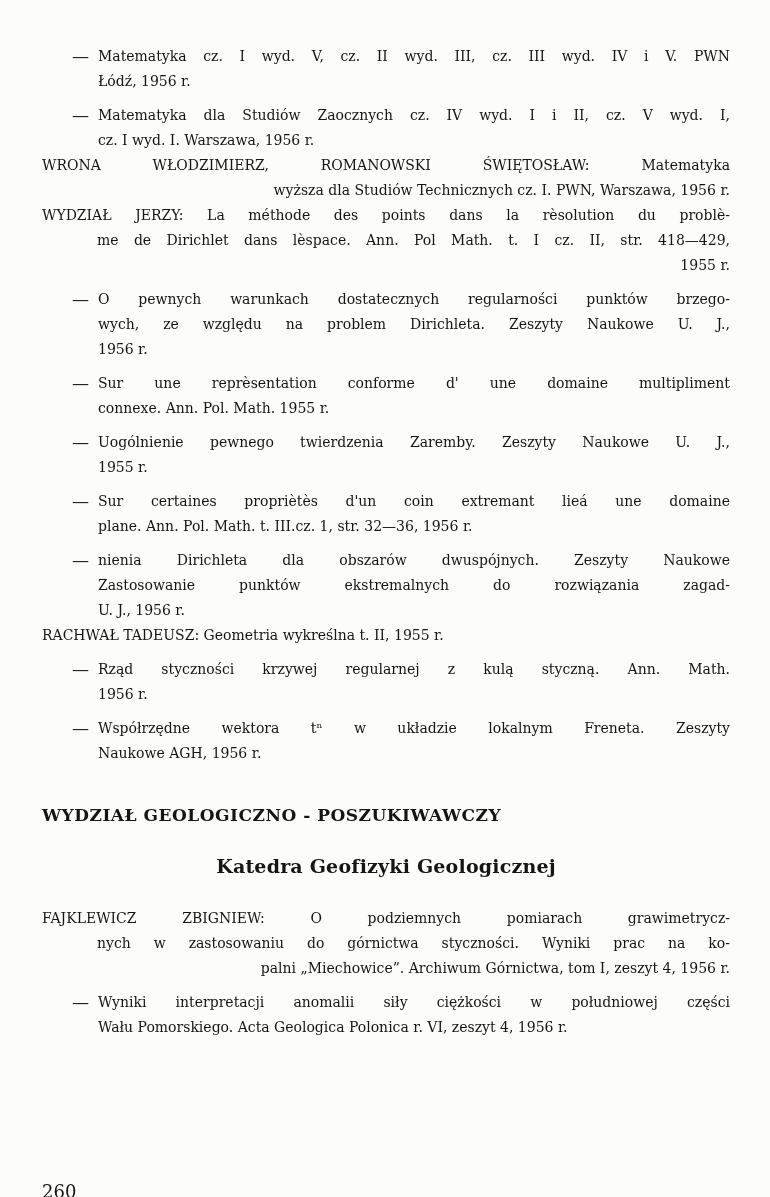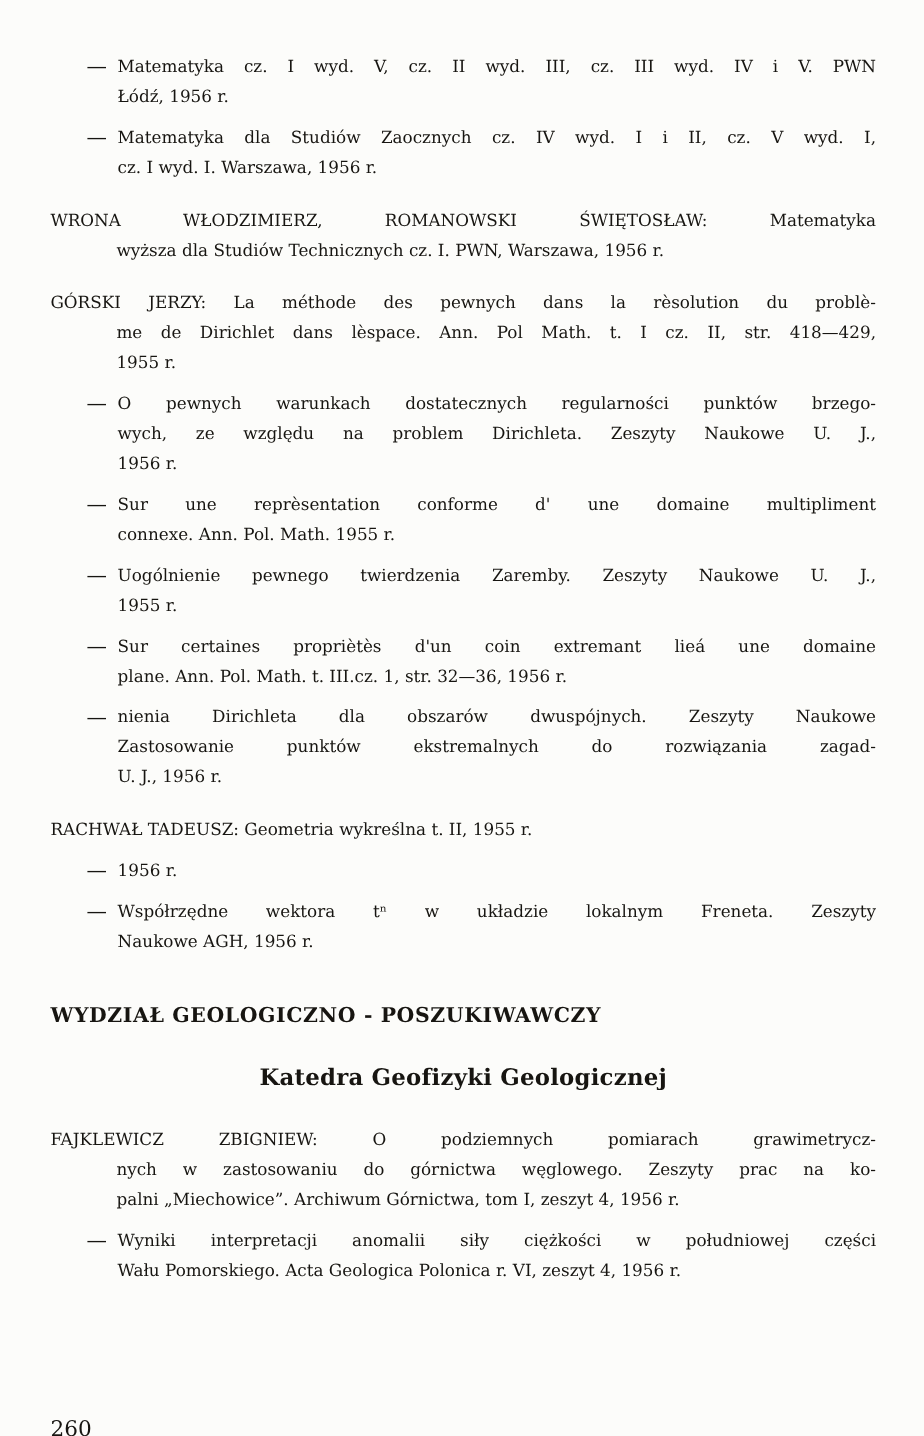--- a/index.html
+++ b/index.html
@@ -14,39 +14,39 @@
   }
   .bibliography {
     position: absolute;
     top: 44px;
     left: 42px;
     width: 688px;
   }
   section { margin: 0; padding: 0; }
   .entry { position: relative; }
   .entry.dash { margin-top: 9px; padding-left: 56px; }
-  .entry.author { margin-top: 19px; }
+  .entry.author { }
   .bibliography > section:first-child > .entry:first-child { margin-top: 0; }
   .dash-mark {
     position: absolute;
     left: 30px;
     top: 0;
     font-size: 17px;
     line-height: 25px;
   }
   .line {
     font-size: 14px;
     line-height: 25px;
     white-space: normal;
   }
   .line.justify {
     text-align: justify;
     text-align-last: justify;
   }
-  .entry.author .line.cont { padding-left: 55px; }
+  .entry.author .line.cont { padding-left: 55px; text-align: right; }
   .section-heading {
     margin: 37px 0 0 0;
     text-align: left;
     font-size: 17px;
     font-weight: bold;
     letter-spacing: 0.5px;
     line-height: 25px;
   }
   .section-subheading {
     margin: 26px 0 27px 0;
@@ -78,21 +78,21 @@
         <div class="entry dash">
           <span class="dash-mark">—</span>
           <div class="line justify">Matematyka dla Studiów Zaocznych cz. IV wyd. I i II, cz. V wyd. I,</div>
           <div class="line">cz. I wyd. I. Warszawa, 1956 r.</div>
         </div>
         <div class="entry author">
           <div class="line justify">WRONA WŁODZIMIERZ, ROMANOWSKI ŚWIĘTOSŁAW: Matematyka</div>
           <div class="line cont">wyższa dla Studiów Technicznych cz. I. PWN, Warszawa, 1956 r.</div>
         </div>
         <div class="entry author">
-          <div class="line justify">GÓRSKI JERZY: La méthode des pewnych dans la rèsolution du problè-</div>
+          <div class="line justify">WYDZIAŁ JERZY: La méthode des points dans la rèsolution du problè-</div>
           <div class="line justify cont">me de Dirichlet dans lèspace. Ann. Pol Math. t. I cz. II, str. 418—429,</div>
           <div class="line cont">1955 r.</div>
         </div>
         <div class="entry dash">
           <span class="dash-mark">—</span>
           <div class="line justify">O pewnych warunkach dostatecznych regularności punktów brzego-</div>
           <div class="line justify">wych, ze względu na problem Dirichleta. Zeszyty Naukowe U. J.,</div>
           <div class="line">1956 r.</div>
         </div>
         <div class="entry dash">
@@ -114,34 +114,35 @@
           <span class="dash-mark">—</span>
           <div class="line justify">nienia Dirichleta dla obszarów dwuspójnych. Zeszyty Naukowe</div>
           <div class="line justify">Zastosowanie punktów ekstremalnych do rozwiązania zagad-</div>
           <div class="line">U. J., 1956 r.</div>
         </div>
         <div class="entry author">
           <div class="line">RACHWAŁ TADEUSZ: Geometria wykreślna t. II, 1955 r.</div>
         </div>
         <div class="entry dash">
           <span class="dash-mark">—</span>
+          <div class="line justify">Rząd styczności krzywej regularnej z kulą styczną. Ann. Math.</div>
           <div class="line">1956 r.</div>
         </div>
         <div class="entry dash">
           <span class="dash-mark">—</span>
           <div class="line justify">Współrzędne wektora tⁿ w układzie lokalnym Freneta. Zeszyty</div>
           <div class="line">Naukowe AGH, 1956 r.</div>
         </div>
       </section>
       <section>
         <h2 class="section-heading">WYDZIAŁ GEOLOGICZNO - POSZUKIWAWCZY</h2>
         <h3 class="section-subheading">Katedra Geofizyki Geologicznej</h3>
         <div class="entry author">
           <div class="line justify">FAJKLEWICZ ZBIGNIEW: O podziemnych pomiarach grawimetrycz-</div>
-          <div class="line justify cont">nych w zastosowaniu do górnictwa węglowego. Zeszyty prac na ko-</div>
+          <div class="line justify cont">nych w zastosowaniu do górnictwa styczności. Wyniki prac na ko-</div>
           <div class="line cont">palni „Miechowice”. Archiwum Górnictwa, tom I, zeszyt 4, 1956 r.</div>
         </div>
         <div class="entry dash">
           <span class="dash-mark">—</span>
           <div class="line justify">Wyniki interpretacji anomalii siły ciężkości w południowej części</div>
           <div class="line">Wału Pomorskiego. Acta Geologica Polonica r. VI, zeszyt 4, 1956 r.</div>
         </div>
       </section>
     </main>
   <div class="page-number">260</div>

